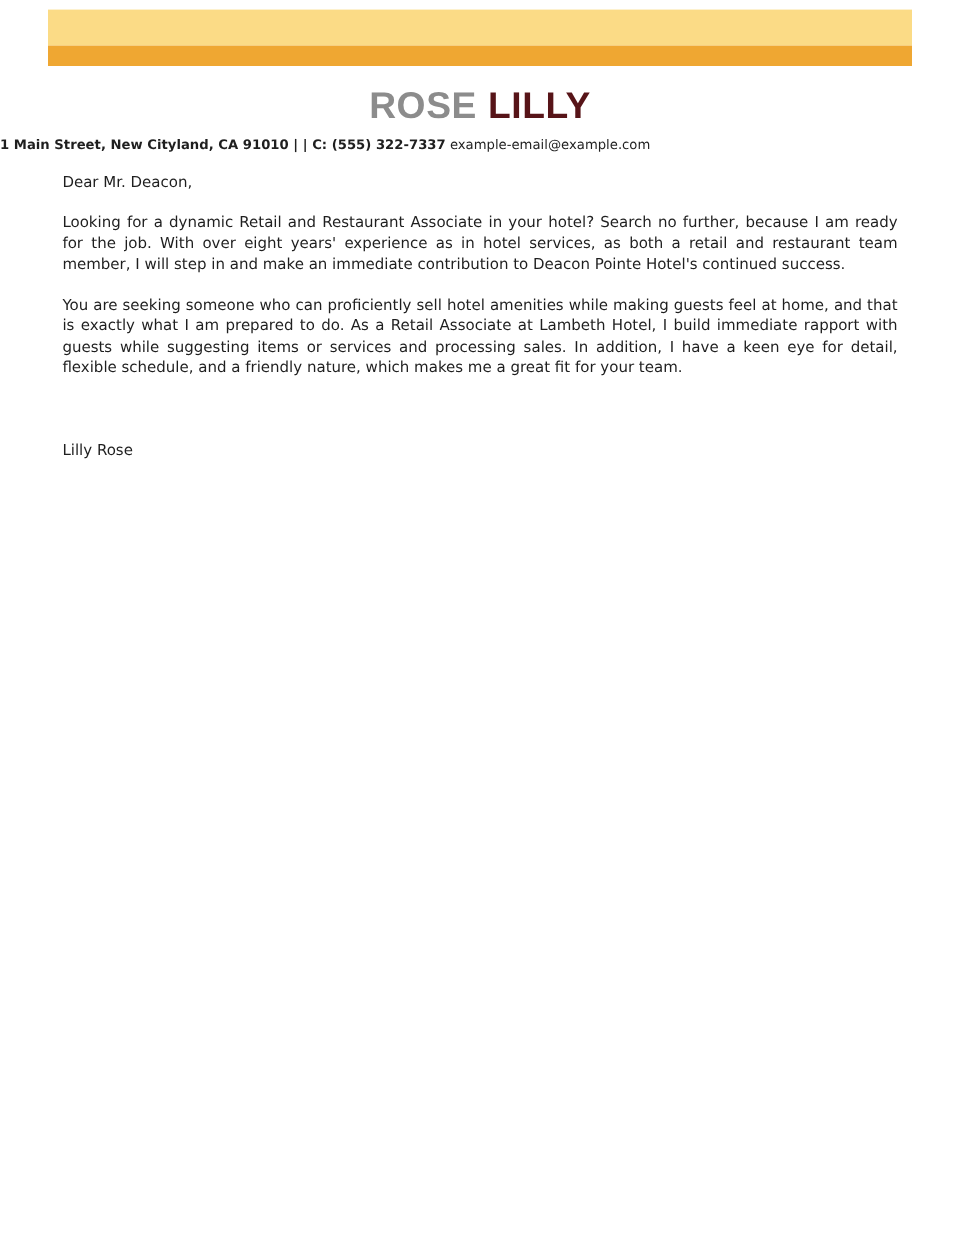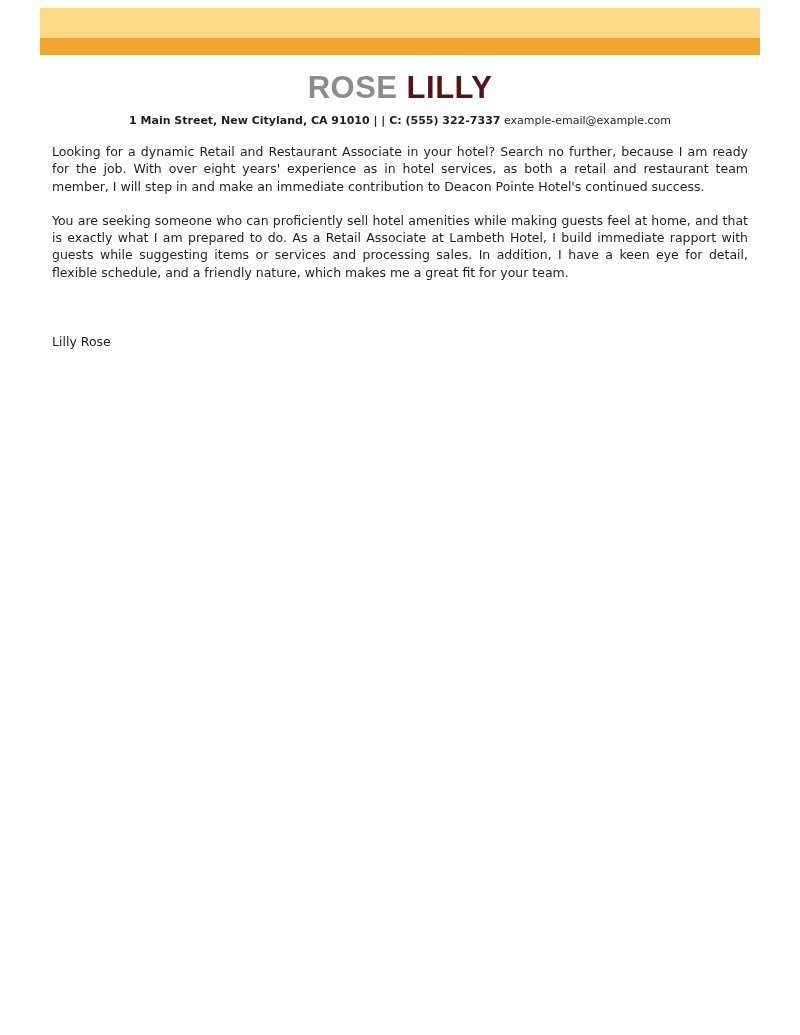--- a/index.html
+++ b/index.html
@@ -41,21 +41,21 @@
     line-height: 1.1;
   }
   .name .first {
     color: var(--name-first, #8c8c8c);
   }
   .name .last {
     color: var(--name-last, #571418);
   }
   .contact {
     margin-top: 9px;
-    text-align: center;
+    text-align: left;
     font-size: 11px;
     color: #1f1f1f;
   }
   .contact .address-phone {
     font-weight: bold;
   }
   .contact .email {
     font-weight: normal;
   }
   .letter {
@@ -91,18 +91,19 @@
     <span class="first">ROSE</span>
     <span class="last">LILLY</span>
   </div>
 
   <div class="contact">
     <span class="address-phone">1 Main Street, New Cityland, CA 91010 | | C: (555) 322-7337</span>
     <span class="email">example-email@example.com</span>
   </div>
 
   <div class="letter">
+    <p class="salutation">Dear Mr. Deacon,</p>
     <p class="para">Looking for a dynamic Retail and Restaurant Associate in your hotel? Search no further, because I am ready for the job. With over eight years' experience as in hotel services, as both a retail and restaurant team member, I will step in and make an immediate contribution to Deacon Pointe Hotel's continued success.</p>
     <p class="para">You are seeking someone who can proficiently sell hotel amenities while making guests feel at home, and that is exactly what I am prepared to do. As a Retail Associate at Lambeth Hotel, I build immediate rapport with guests while suggesting items or services and processing sales. In addition, I have a keen eye for detail, flexible schedule, and a friendly nature, which makes me a great fit for your team.</p>
     <p class="signature">Lilly Rose</p>
   </div>
 
 </div>
 
 </body></html>

